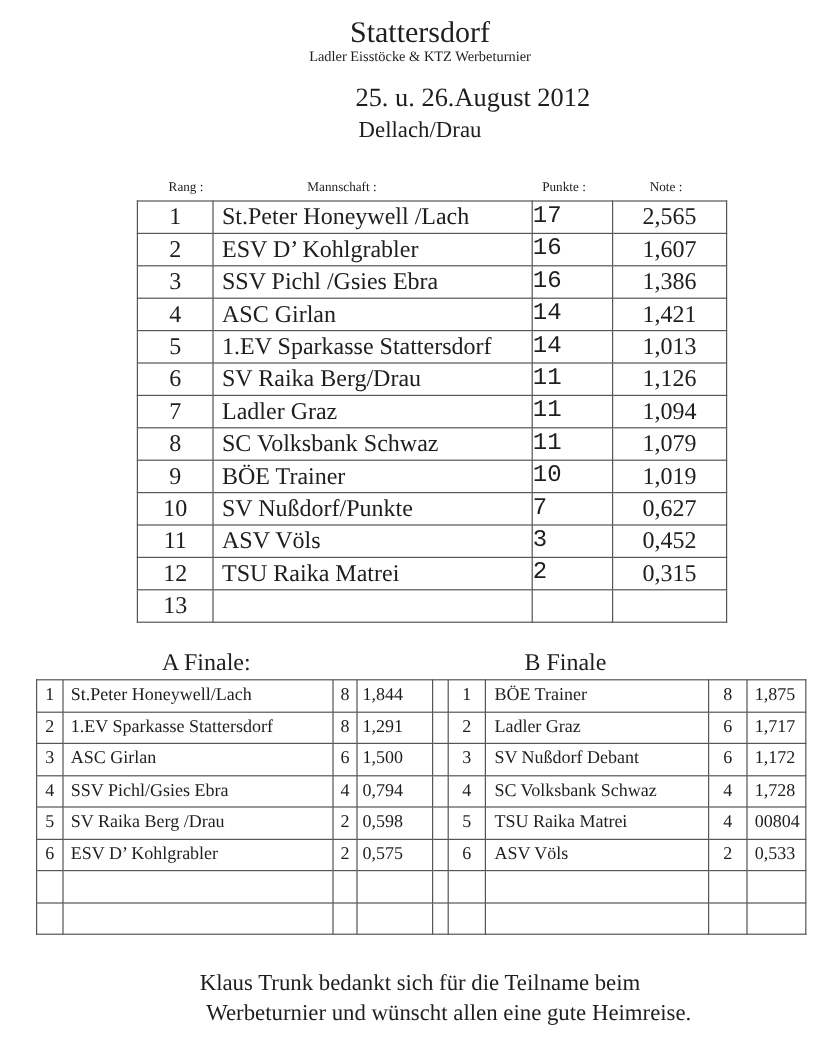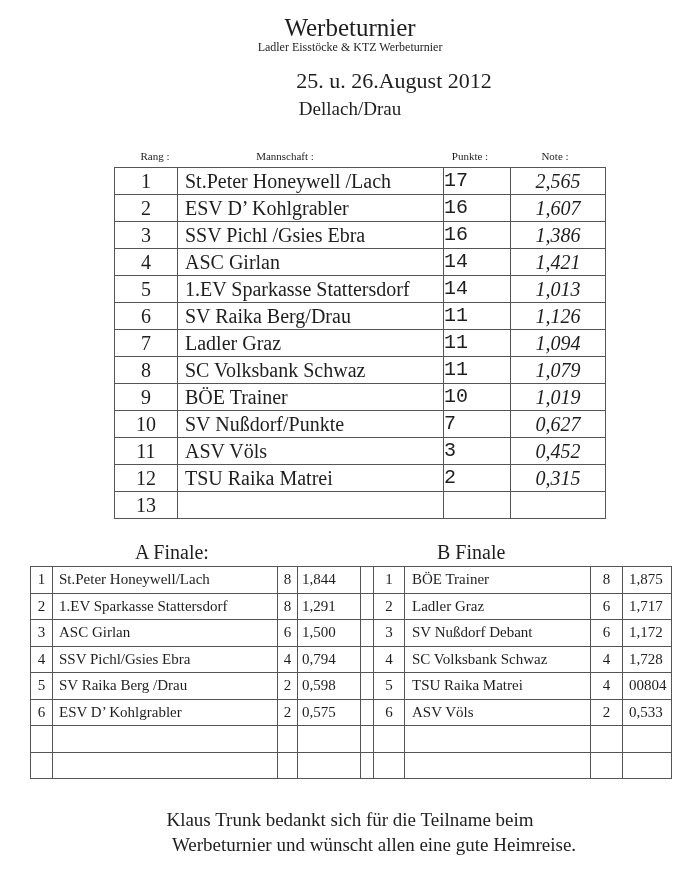--- a/index.html
+++ b/index.html
@@ -16,21 +16,21 @@
   .colhdr { position: absolute; top: 150px; font-size: 11px; text-align: center; }
 
   table { border-collapse: collapse; position: absolute; }
   table td { border: 1.3px solid #555; padding: 0; white-space: nowrap; overflow: hidden; }
 
   #main { left: 114px; top: 167px; width: 492px; font-size: 20px; }
   #main td { height: 26px; line-height: 26px; }
   #main td.r { width: 62px; text-align: center; }
   #main td.n { width: 258px; padding-left: 7px; }
   #main td.p { width: 66px; text-align: left; font-family: Liberation Mono, monospace; }
-  #main td.s { text-align: center; font-style: italic; }
+  #main td.s { text-align: center; }
 
   .fhdr { position: absolute; top: 541px; font-size: 20px; }
 
   #finals { left: 30px; top: 566px; width: 642px; font-size: 15px; }
   #finals td { height: 25.5px; line-height: 25px; }
   #finals td.r { width: 21px; text-align: center; }
   #finals td.n { width: 218px; padding-left: 6px; margin-left: 15px; }
   #finals td.p { width: 19px; text-align: center; }
   #finals td.s { width: 58px; padding-left: 4px; }
   #finals td.g { width: 12px; }
@@ -38,21 +38,21 @@
   #finals td.nb { width: 178px; padding-left: 7px; }
   #finals td.pb { width: 31px; text-align: center; }
   #finals td.sb { padding-left: 6px; }
 
   #footer1 { top: 809px; font-size: 19px; }
   #footer2 { top: 834px; font-size: 19px; margin-left: 24px; }
 </style>
 </head>
 <body>
 
-<div class="hdr" id="title">Werbeturnier</div>
+<div class="hdr" id="title">Stattersdorf</div>
 <div class="hdr" id="sub1">Ladler Eisstöcke &amp; KTZ Werbeturnier</div>
 <div class="hdr" id="sub2">25. u. 26.August 2012</div>
 <div class="hdr" id="sub3">Dellach/Drau</div>
 
 <div class="colhdr" style="left:130px;width:50px;">Rang :</div>
 <div class="colhdr" style="left:220px;width:130px;">Mannschaft :</div>
 <div class="colhdr" style="left:440px;width:60px;">Punkte :</div>
 <div class="colhdr" style="left:525px;width:60px;">Note :</div>
 
 <table id="main">

